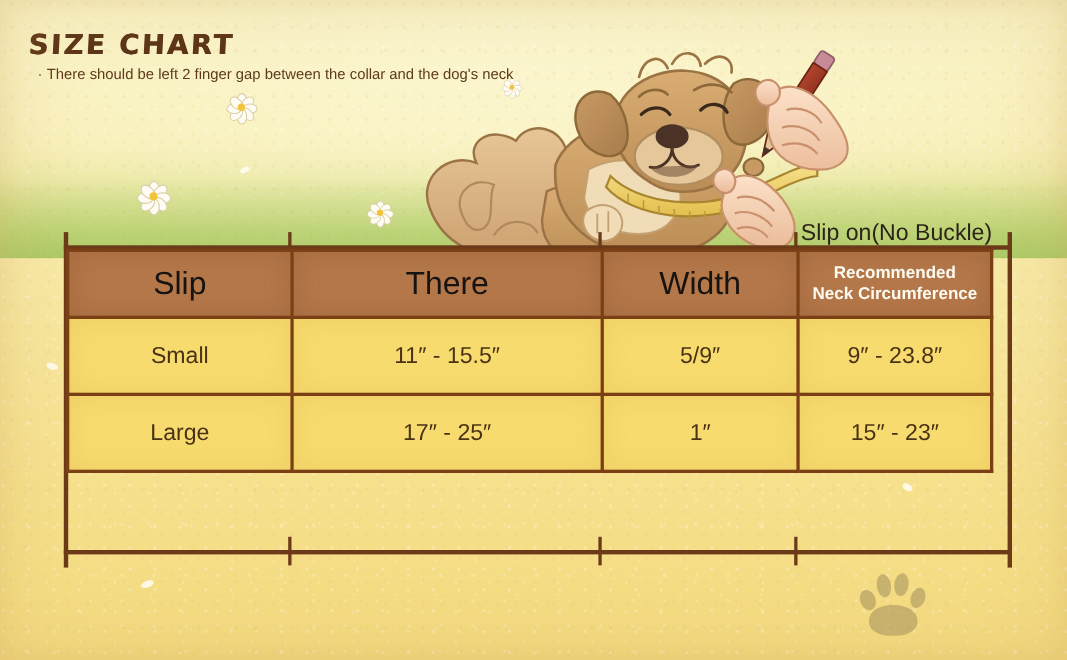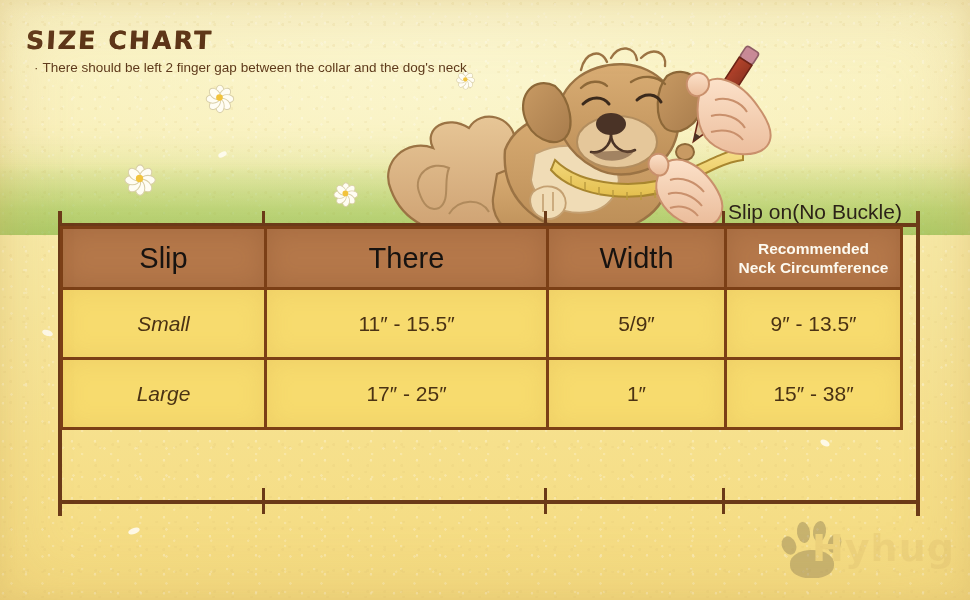--- a/index.html
+++ b/index.html
@@ -106,21 +106,21 @@
   thead th.h-width{font-size:29px;}
   thead th.h-neck{
     color:#fdfaf0;font-size:15.5px;line-height:19px;font-weight:bold;
     padding:0 6px;
   }
   tbody td{
     background:#f7db6e;height:67px;
     color:#4a3214;font-size:21px;
     box-shadow:inset 0 0 22px rgba(226,190,90,.45);
   }
-  tbody td.c-size{font-size:21px;font-style:italic;}
+  tbody td.c-size{font-size:21px;}
 
   
   .wm{position:absolute;left:778px;top:512px;width:190px;height:76px;opacity:.42;}
   .wm .paw{position:absolute;left:0;top:4px;width:74px;height:62px;}
   .wm .pad{position:absolute;background:#8a7a52;border-radius:50%;}
   .wm .txt{
     position:absolute;left:34px;top:14px;
     font-family:"DejaVu Sans", sans-serif;
     font-size:38px;font-weight:bold;color:#e3c572;
     letter-spacing:1px;
@@ -1041,36 +1041,35 @@
           <div>Recommended</div>
           <div>Neck Circumference</div>
         </th>
       </tr>
     </thead>
     <tbody>
       <tr>
         <td class="c-size">Small</td>
         <td>11″ - 15.5″</td>
         <td>5/9″</td>
-        <td>9″ - 13.5″</td>
+        <td>9″ - 23.8″</td>
       </tr>
       <tr>
         <td class="c-size">Large</td>
         <td>17″ - 25″</td>
         <td>1″</td>
-        <td>15″ - 38″</td>
+        <td>15″ - 23″</td>
       </tr>
     </tbody>
   </table>
 
   <div class="wm">
     <div class="paw">
       <span class="pad" style="left:4px;top:20px;width:14px;height:19px;transform:rotate(-22deg);"></span>
       <span class="pad" style="left:19px;top:6px;width:13px;height:21px;transform:rotate(-8deg);"></span>
       <span class="pad" style="left:35px;top:5px;width:13px;height:21px;transform:rotate(7deg);"></span>
       <span class="pad" style="left:50px;top:18px;width:13px;height:19px;transform:rotate(20deg);"></span>
       <span class="pad" style="left:12px;top:34px;width:44px;height:28px;border-radius:48% 48% 44% 44%;"></span>
     </div>
-    <div class="txt">Hyhug</div>
   </div>
 
   <div class="vig"></div>
 </div>
 
 </body></html>

